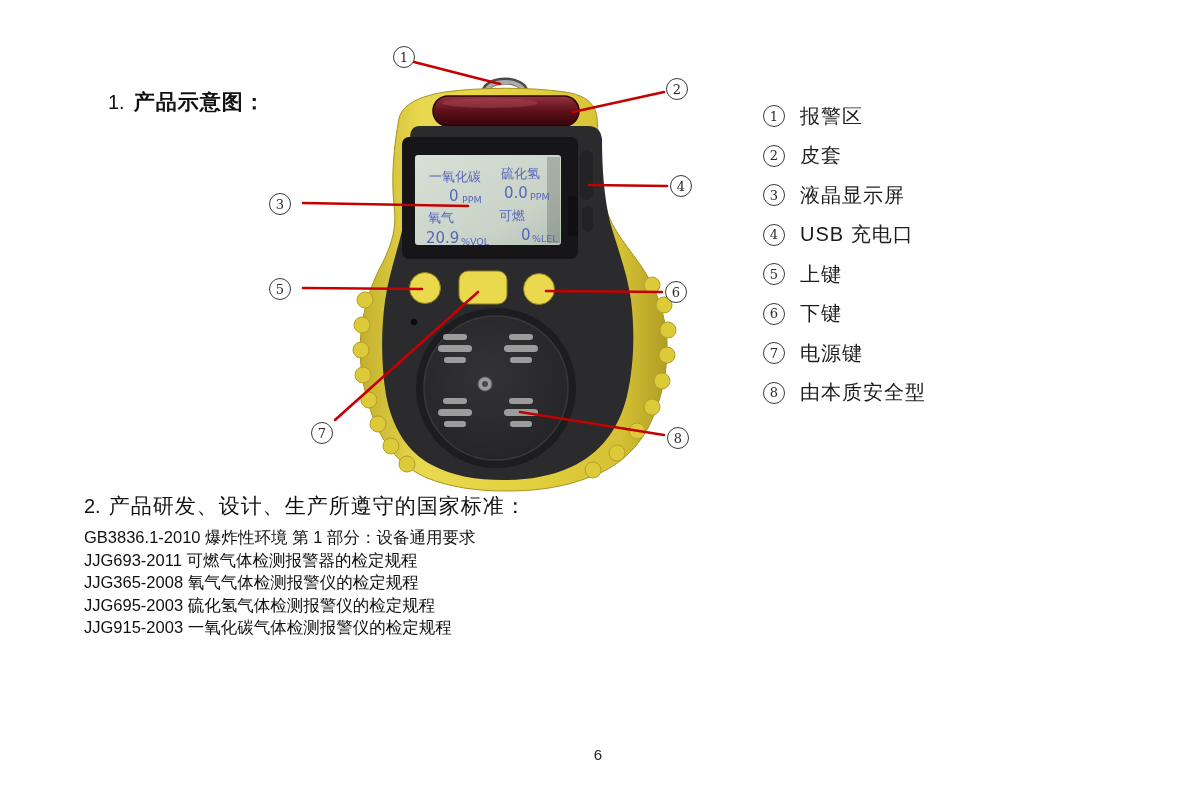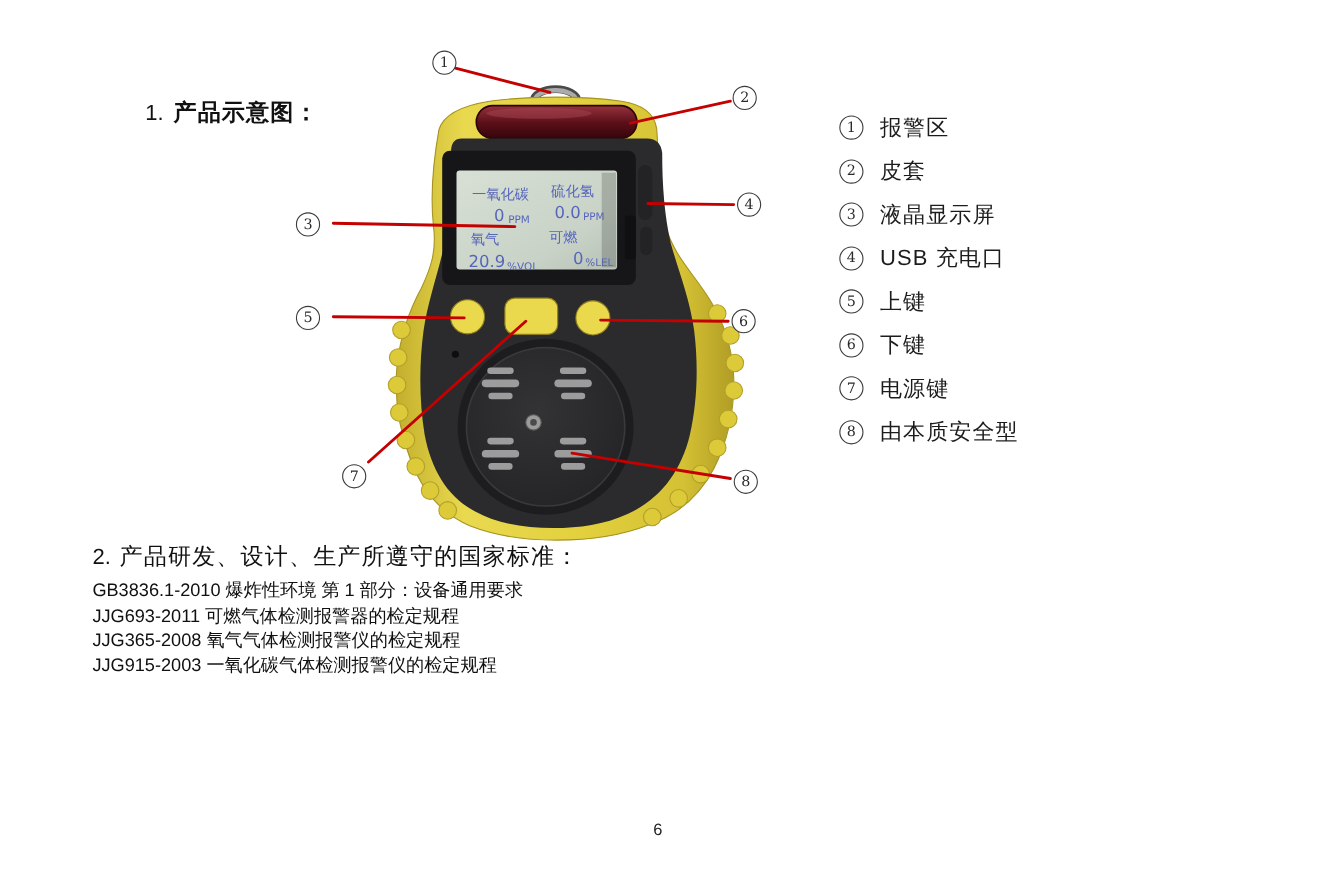--- a/index.html
+++ b/index.html
@@ -3,21 +3,21 @@
 <meta charset="utf-8">
 <style>
   html,body { margin:0; padding:0; background:#888; }
   .page {
     position:relative; width:1200px; height:811px; margin:0 auto;
     background:#ffffff; overflow:hidden;
     font-family:"Liberation Sans","DejaVu Sans",sans-serif; color:#111;
   }
   .overlay { position:absolute; left:0; top:0; width:1200px; height:811px; }
 
-  .h1 { position:absolute; left:132px; top:88px; font-size:20px; white-space:nowrap; }
+  .h1 { position:absolute; left:108px; top:88px; font-size:20px; white-space:nowrap; }
   .h1 .num { font-weight:400; margin-right:9px; }
   .h1 .ttl { font-weight:700; font-size:21px; letter-spacing:1px; }
 
   .legend { position:absolute; left:763px; top:105px; display:flex; flex-direction:column; gap:17.5px; }
   .legend-item { display:flex; align-items:center; gap:15px; height:22px; }
   .legend-label { font-size:20px; color:#1c1c1c; letter-spacing:1px; white-space:nowrap; }
 
   .cnum {
     box-sizing:border-box; width:22px; height:22px; border:1.3px solid #3a3a3a; border-radius:50%;
     display:inline-flex; align-items:center; justify-content:center; flex:0 0 auto;
@@ -246,19 +246,20 @@
   </div>
 
   <div class="sec2">
     <div class="head">
       <span class="num">2.</span><span class="ttl">产品研发、设计、生产所遵守的国家标准：</span>
     </div>
     <div class="standards">
       <div class="line">GB3836.1-2010 爆炸性环境 第 1 部分：设备通用要求</div>
       <div class="line">JJG693-2011 可燃气体检测报警器的检定规程</div>
       <div class="line">JJG365-2008 氧气气体检测报警仪的检定规程</div>
+      <div class="line">JJG695-2003 硫化氢气体检测报警仪的检定规程</div>
       <div class="line">JJG915-2003 一氧化碳气体检测报警仪的检定规程</div>
     </div>
   </div>
 
   <div class="pagenum">6</div>
 
 </div>
 
 </body></html>

